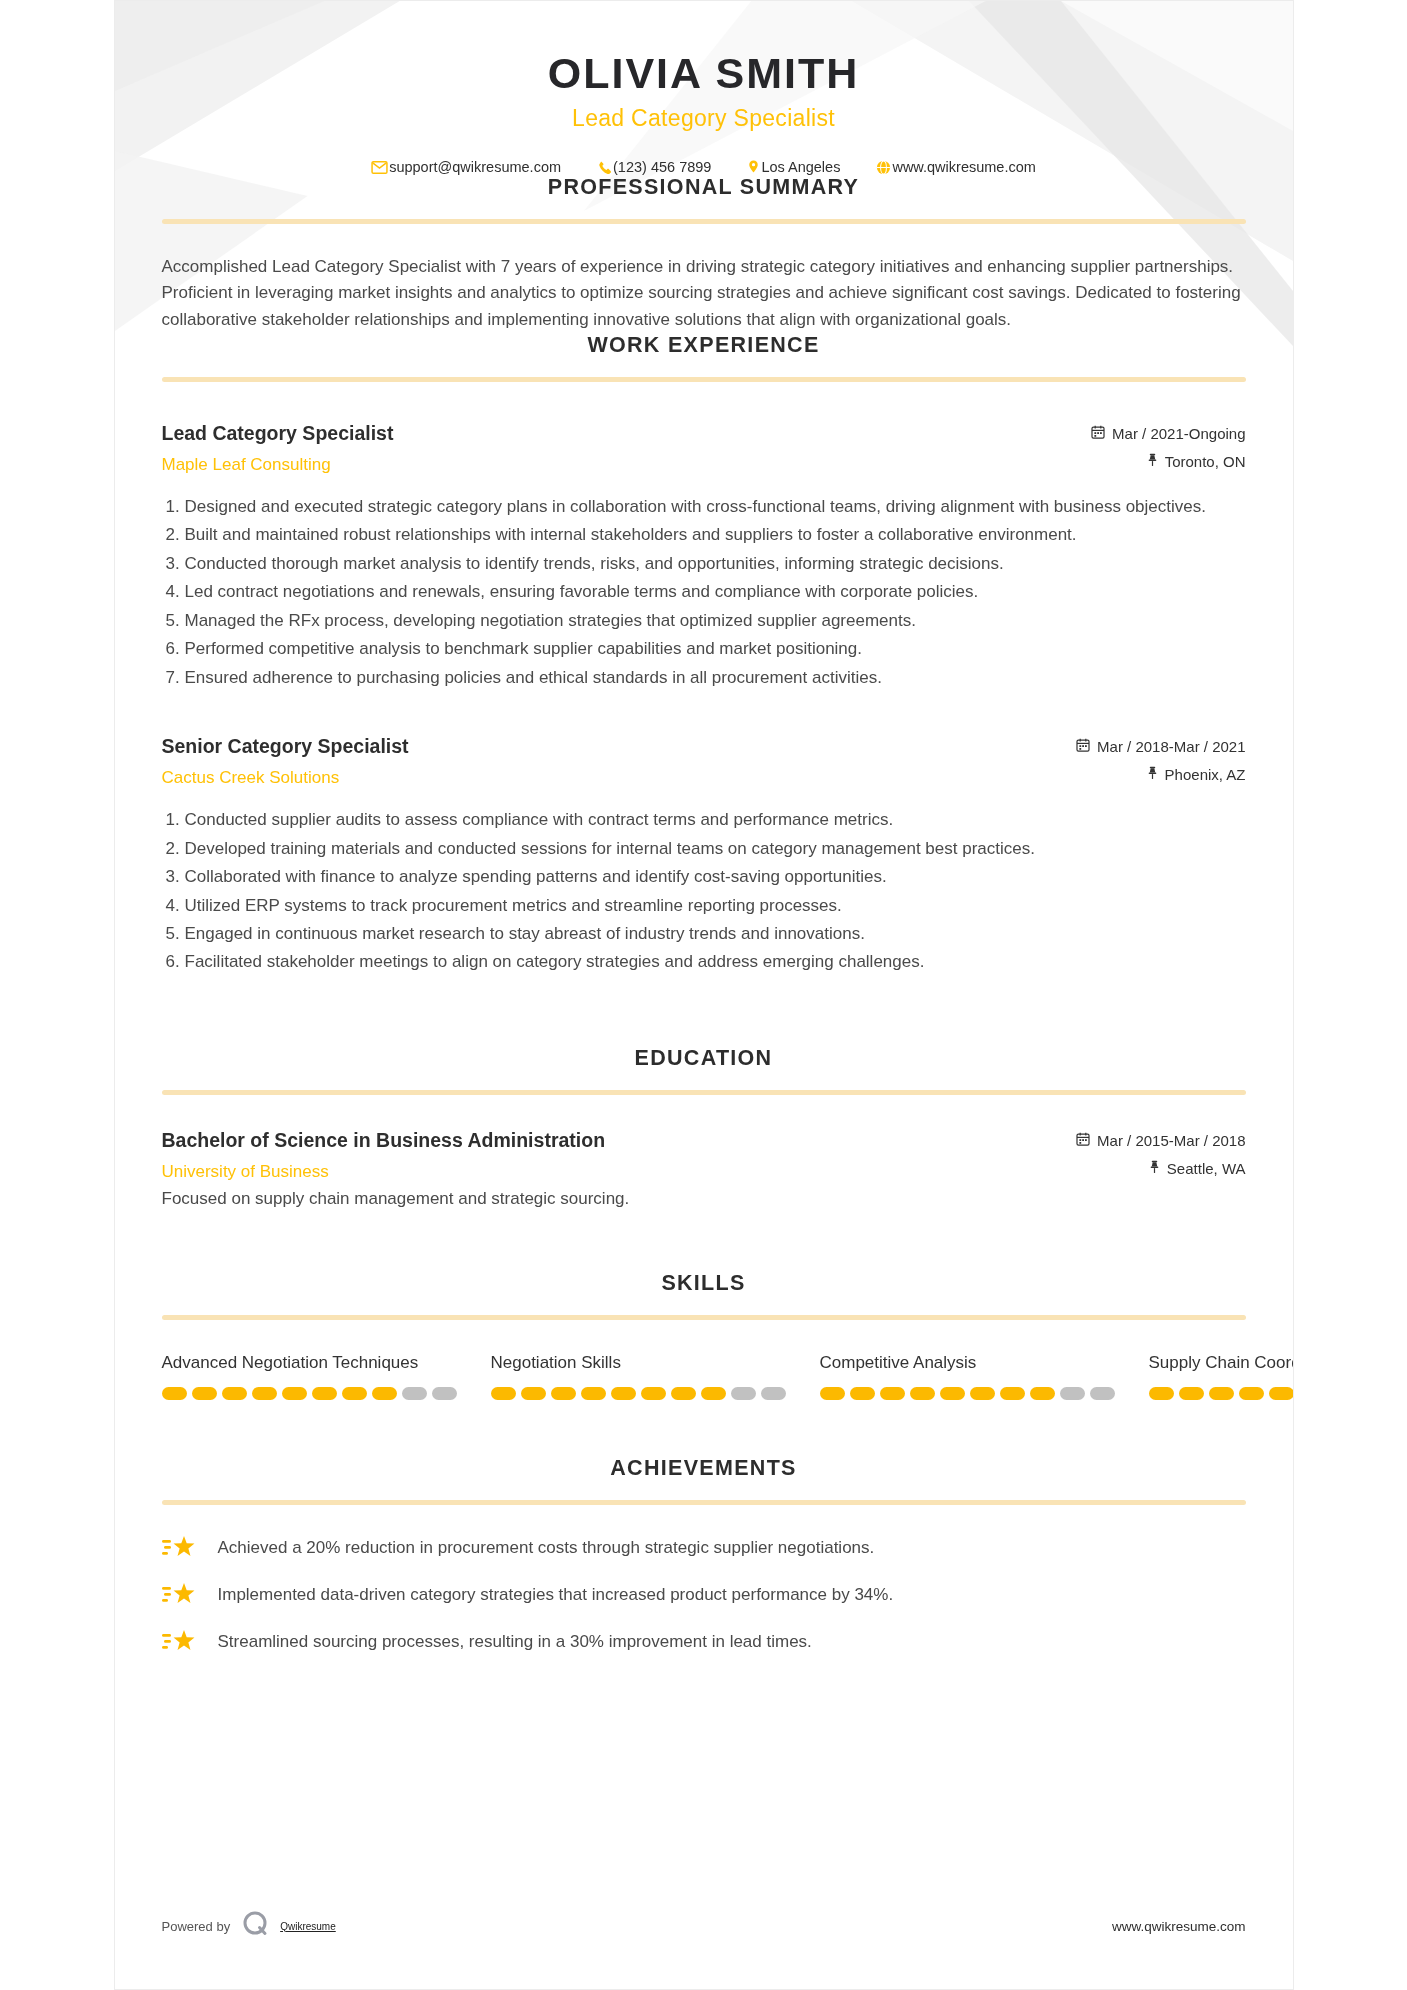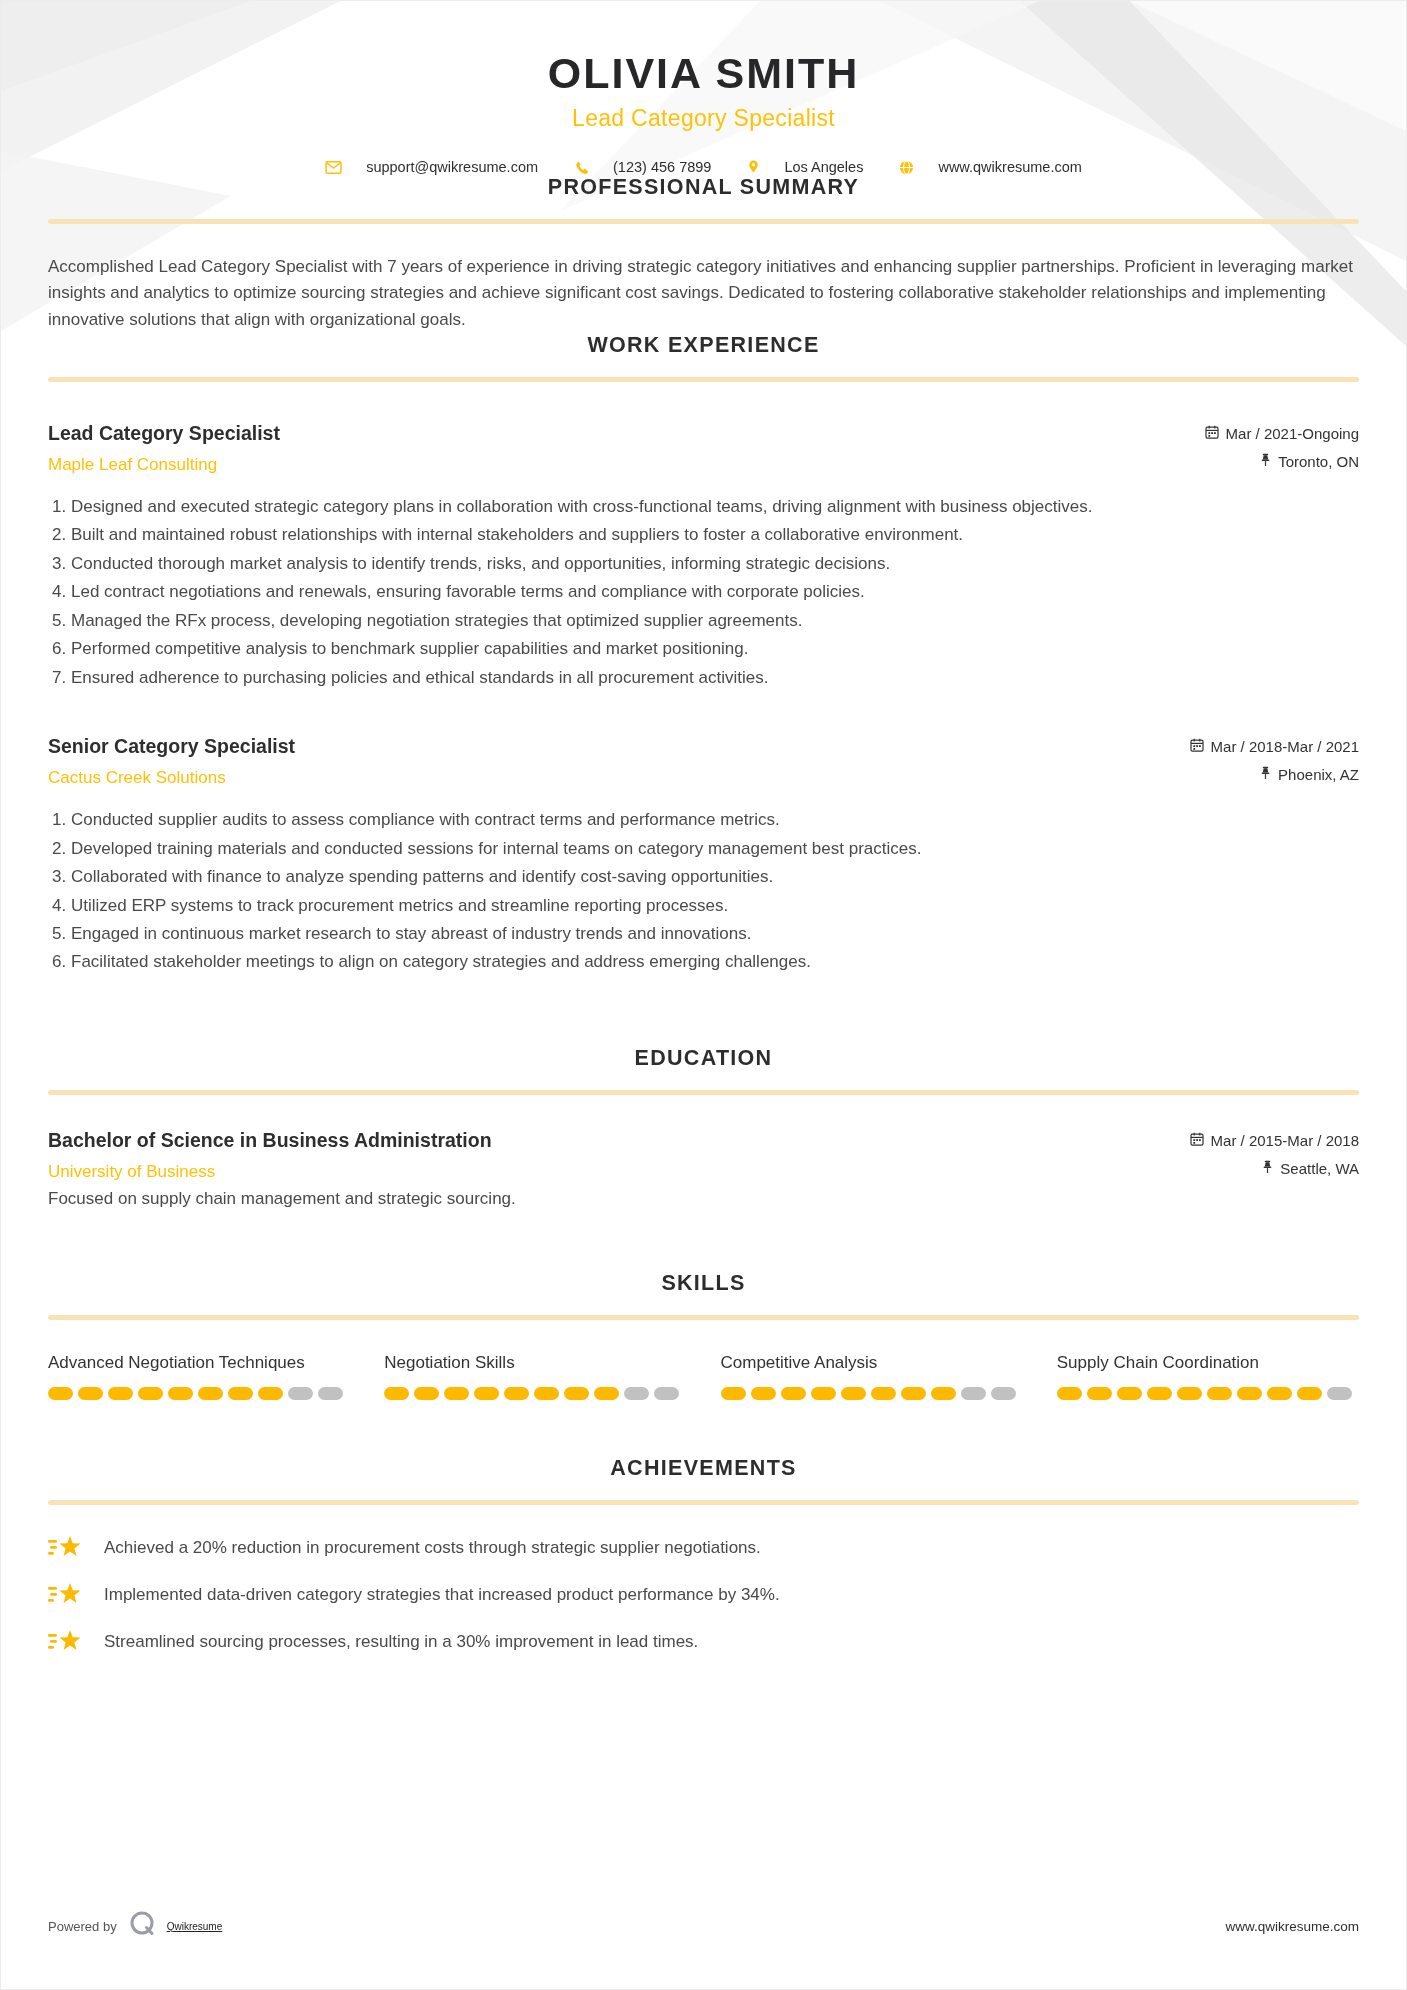--- a/index.html
+++ b/index.html
@@ -7,32 +7,32 @@
     --accent-fill:#FCB900;
     --dash-empty:#C1C1C1;
     --rule:#F9E3B5;
     --ink:#2B2B2B;
     --body:#4A4A4A;
   }
   *{margin:0;padding:0;box-sizing:border-box;}
   html,body{background:#fff;}
   body{font-family:"Liberation Sans","DejaVu Sans",sans-serif;color:var(--body);}
   .page{
-    width:1407px;height:1990px;margin:0 auto;position:relative;
+    width:1180px;height:1990px;margin:0 auto;position:relative;
     background:#fff;overflow:hidden;border:1px solid #ececec;
   }
   .bg-art{position:absolute;top:0;left:0;width:100%;height:420px;pointer-events:none;}
   .content{position:relative;padding:0 47px;}
 
   
   .header{position:relative;text-align:center;padding-top:48px;}
   .name{font-size:43px;font-weight:700;letter-spacing:2px;color:#27272A;}
   .job-title{font-size:23px;font-weight:500;color:var(--accent);margin-top:7px;letter-spacing:.3px;}
   .contact-row{display:flex;justify-content:center;align-items:center;gap:36px;margin-top:27px;}
-  .contact-item{display:flex;align-items:center;gap:24px;font-size:14.5px;color:#2f2f2f;text-decoration:none;text-align:center;}
+  .contact-item{display:flex;align-items:center;gap:1px;font-size:14.5px;color:#2f2f2f;text-decoration:none;text-align:center;}
   .contact-item svg{display:block;}
 
   
   .section{}
   .section-heading{text-align:center;font-size:21.5px;font-weight:700;letter-spacing:1.3px;color:#2D2D2D;}
   .section-rule{height:5px;background:var(--rule);border-radius:3px;margin-top:19px;}
 
   .summary-text{margin-top:30px;font-size:17px;line-height:1.55;color:var(--body);}
 
   

